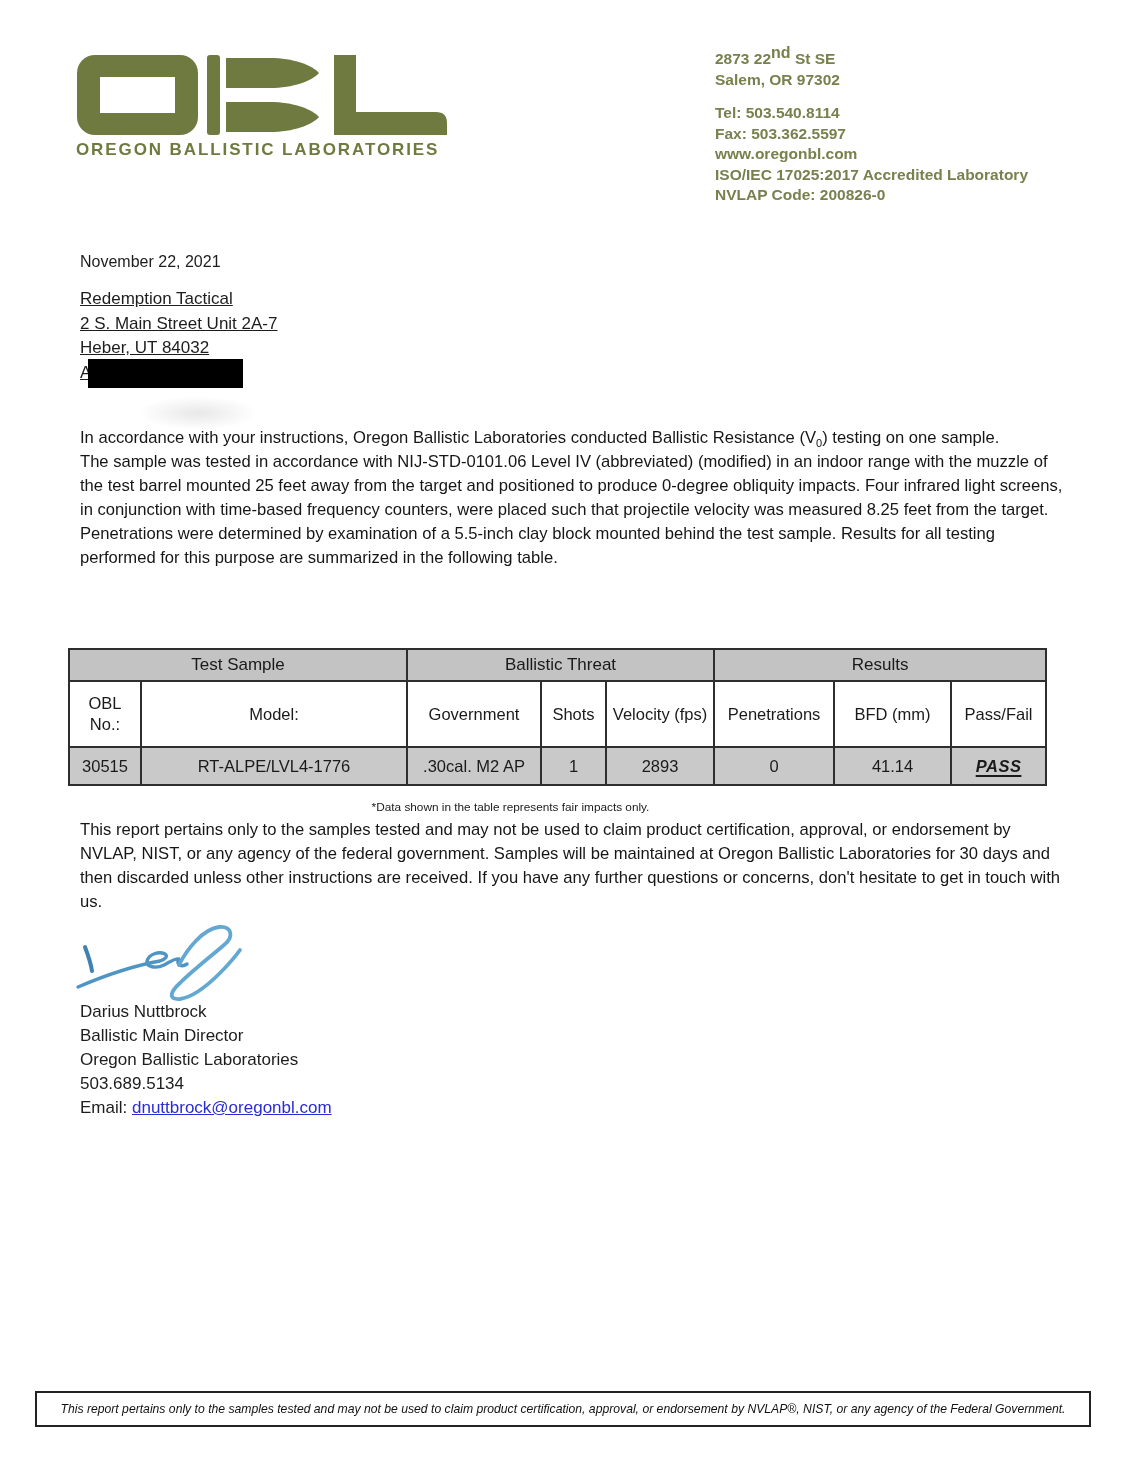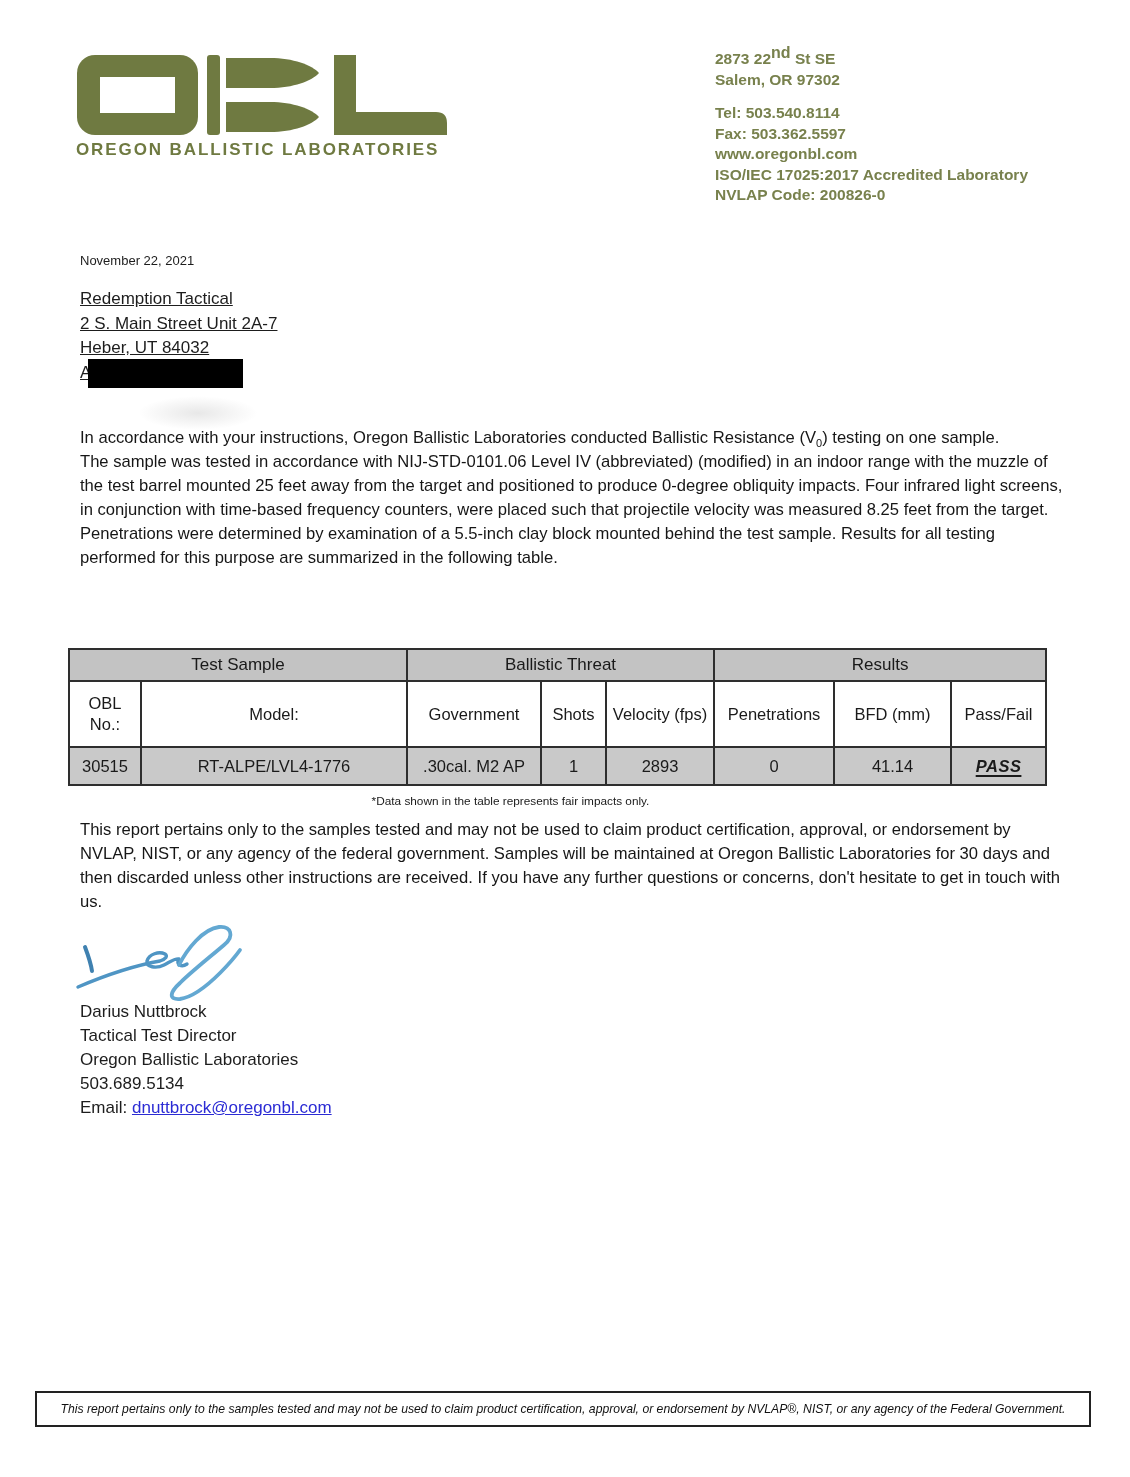--- a/index.html
+++ b/index.html
@@ -22,21 +22,21 @@
     white-space:nowrap;
   }
   .lh-right{
     position:absolute;left:715px;top:49px;
     font-size:15.5px;font-weight:bold;line-height:20.5px;
     color:var(--brand-olive-text,#78814d);
   }
   .lh-right .gap{height:13px;}
   .lh-right sup{font-size:16px;vertical-align:super;line-height:0;}
   
-  .date{position:absolute;left:80px;top:253px;font-size:13px;}
+  .date{position:absolute;left:80px;top:253px;font-size:16px;}
   .recipient{position:absolute;left:80px;top:287px;font-size:17px;line-height:24.5px;text-decoration:underline;}
   .redaction{position:absolute;left:88px;top:359px;width:155px;height:29px;background:#000;}
   .smudge{
     position:absolute;left:138px;top:396px;width:120px;height:34px;
     background:radial-gradient(ellipse at center, rgba(110,110,110,.16), rgba(110,110,110,0) 70%);
   }
   .para{
     position:absolute;left:80px;width:986px;
     font-size:16.6px;line-height:24px;color:#161616;
   }
@@ -69,21 +69,21 @@
   }
   td.model-cell{text-align:left;padding-left:13px;margin-top:32px;}
   .pass{
     font-weight:bold;font-style:italic;
     text-decoration:underline;
     text-underline-offset:3px;
     text-decoration-thickness:2px;
     letter-spacing:.5px;
   }
   .footnote{
-    margin-top:8px;text-align:center;
+    margin-top:14px;text-align:center;
     font-size:11.8px;color:#1a1a1a;
   }
   
   .sig-svg{position:absolute;left:72px;top:920px;width:178px;height:86px;}
   .sig-svg path{fill:none;stroke-linecap:round;stroke-linejoin:round;}
   .sig-s1{stroke:var(--signature-blue-dark,#3f81b0);stroke-width:4;}
   .sig-s2{stroke:var(--signature-blue,#4f95c4);stroke-width:3.4;}
   .sig-s3{stroke:var(--signature-blue-light,#63a8d2);stroke-width:3.8;}
   .sig-block{position:absolute;left:80px;top:1000px;font-size:17px;line-height:24px;}
   .email-link{
@@ -199,21 +199,21 @@
   <div class="para closing">This report pertains only to the samples tested and may not be used to claim product certification, approval, or endorsement by NVLAP, NIST, or any agency of the federal government. Samples will be maintained at Oregon Ballistic Laboratories for 30 days and then discarded unless other instructions are received. If you have any further questions or concerns, don't hesitate to get in touch with us.</div>
 
   <svg class="sig-svg" viewBox="0 0 178 86" aria-hidden="true">
     <path class="sig-s1" d="M13,27 C16,35 19,44 20,51"></path>
     <path class="sig-s2" d="M6,67 C34,55 60,46 88,41 C94,39 96,36 93,34 C87,31 77,34 75,41 C74,47 84,49 92,45 C98,42 103,38 107,39 C104,44 109,48 115,44"></path>
     <path class="sig-s3" d="M107,45 C115,29 131,9 147,7 C159,6 163,16 152,25 C138,37 119,52 108,63 C98,72 96,80 108,79 C122,77 137,64 148,53 C157,44 163,37 168,30"></path>
   </svg>
 
   <div class="sig-block">
     <div>Darius Nuttbrock</div>
-    <div>Tactical Test Director</div>
+    <div>Ballistic Main Director</div>
     <div>Oregon Ballistic Laboratories</div>
     <div>503.689.5134</div>
     <div><span>Email: </span><a class="email-link">dnuttbrock@oregonbl.com</a></div>
   </div>
 
   <div class="footer-box">
     <span class="txt">This report pertains only to the samples tested and may not be used to claim product certification, approval, or endorsement by NVLAP®, NIST, or any agency of the Federal Government.</span>
   </div>
 
 </div>

